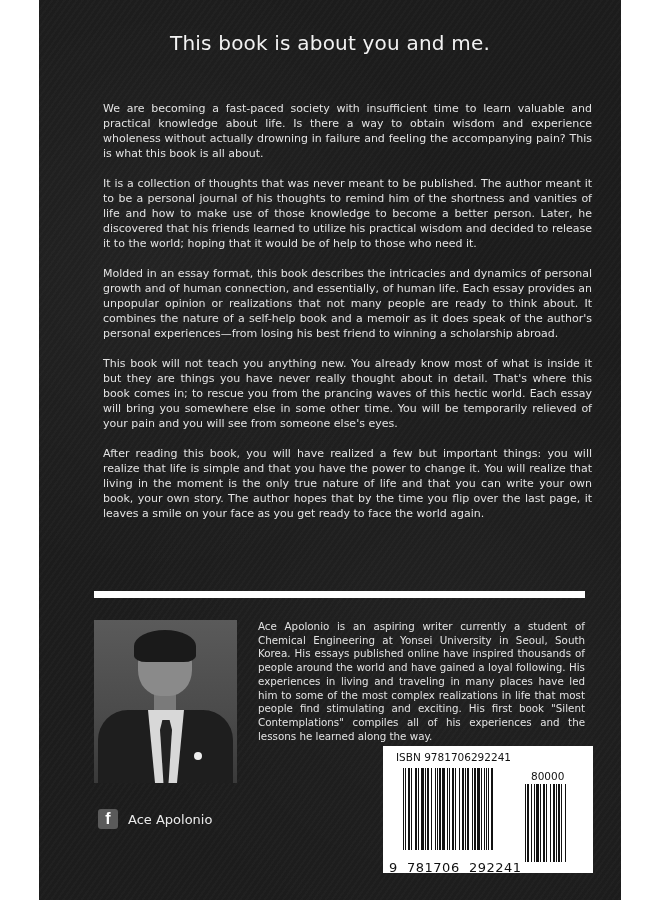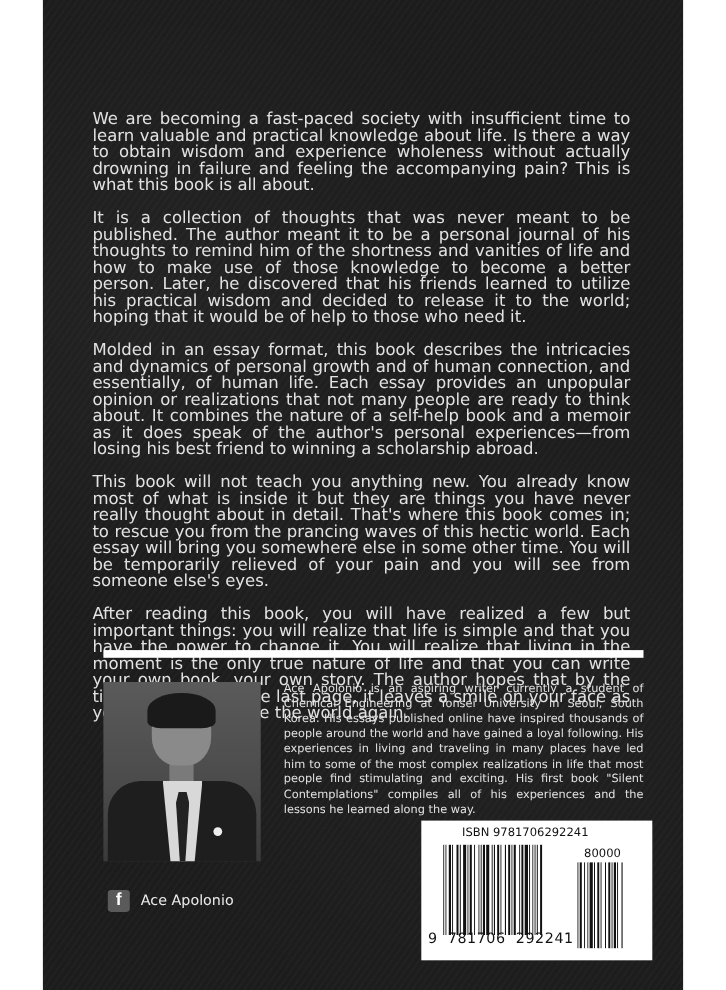--- a/index.html
+++ b/index.html
@@ -12,22 +12,22 @@
       repeating-linear-gradient(125deg, rgba(255,255,255,0.018) 0 2px, rgba(0,0,0,0) 2px 5px),
       #1c1c1c;
     color:#e8e8e8;
     font-family:"DejaVu Sans", sans-serif;
   }
   .title {
     position:absolute; left:0; right:0; top:31px;
     text-align:center; font-size:20px; color:#f2f2f2; letter-spacing:0.2px;
   }
   .blurb {
-    position:absolute; left:45px; width:489px; top:101px;
-    font-size:15px; line-height:15px; text-align:justify; color:#e2e2e2;
+    position:absolute; left:64px; width:489px; top:101px;
+    font-size:11px; line-height:15px; text-align:justify; color:#e2e2e2;
   }
   .blurb p { margin:0 0 15px 0; }
   .divider {
     position:absolute; left:55px; width:491px; top:591px; height:7px; background:#ffffff;
   }
   .photo {
     position:absolute; left:55px; top:620px; width:143px; height:163px;
     background:linear-gradient(180deg,#5a5a5a 0%, #4a4a4a 60%, #3a3a3a 100%);
     overflow:hidden;
   }
@@ -47,31 +47,32 @@
   .social.ig { top:845px; }
   .ico { width:20px; height:20px; border-radius:3px; background:#5a5a5a; display:flex; align-items:center; justify-content:center; }
   .ico.fbi { font-weight:bold; color:#fff; font-size:16px; font-family:"Liberation Sans", sans-serif; }
   .ico.igi { background:linear-gradient(180deg,#777,#4a4a4a); border-radius:5px; }
   .ico.igi .ring { width:11px; height:11px; border:2px solid #fff; border-radius:4px; position:relative; box-sizing:border-box; }
   .ico.igi .ring::after { content:""; position:absolute; left:2px; top:2px; width:3px; height:3px; border:1.5px solid #fff; border-radius:50%; }
   .barcode {
     position:absolute; left:344px; top:746px; width:210px; height:127px; background:#fff;
     font-family:"DejaVu Sans", sans-serif; color:#111;
   }
-  .isbn-label { position:absolute; left:13px; top:5px; font-size:10.5px;margin-left:24px; }
+  .isbn-label { position:absolute; left:13px; top:5px; font-size:10.5px; }
   .price-label { position:absolute; left:148px; top:24px; font-size:10.5px; }
   .bars1 { position:absolute; left:20px; top:22px; width:114px; height:82px; display:flex; gap:0; }
   .bars2 { position:absolute; left:142px; top:38px; width:58px; height:78px; display:flex; }
   .bars1 span, .bars2 span { display:block; height:100%; }
-  .digits { position:absolute; left:6px; top:100px; font-size:13px; letter-spacing:0.5px; white-space:pre; }
+  .digits { position:absolute; left:6px; top:114px; font-size:13px; letter-spacing:0.5px; white-space:pre; }
 </style>
 </head>
 <body>
 
 <div class="cover">
+  <div class="title">This book is about you and me.</div>
 
   <div class="blurb">
     <p>We are becoming a fast-paced society with insufficient time to learn valuable and practical knowledge about life. Is there a way to obtain wisdom and experience wholeness without actually drowning in failure and feeling the accompanying pain? This is what this book is all about.</p>
     <p>It is a collection of thoughts that was never meant to be published. The author meant it to be a personal journal of his thoughts to remind him of the shortness and vanities of life and how to make use of those knowledge to become a better person. Later, he discovered that his friends learned to utilize his practical wisdom and decided to release it to the world; hoping that it would be of help to those who need it.</p>
     <p>Molded in an essay format, this book describes the intricacies and dynamics of personal growth and of human connection, and essentially, of human life. Each essay provides an unpopular opinion or realizations that not many people are ready to think about. It combines the nature of a self-help book and a memoir as it does speak of the author's personal experiences—from losing his best friend to winning a scholarship abroad.</p>
     <p>This book will not teach you anything new. You already know most of what is inside it but they are things you have never really thought about in detail. That's where this book comes in; to rescue you from the prancing waves of this hectic world. Each essay will bring you somewhere else in some other time. You will be temporarily relieved of your pain and you will see from someone else's eyes.</p>
     <p>After reading this book, you will have realized a few but important things: you will realize that life is simple and that you have the power to change it. You will realize that living in the moment is the only true nature of life and that you can write your own book, your own story. The author hopes that by the time you flip over the last page, it leaves a smile on your face as you get ready to face the world again.</p>
   </div>
 
   <div class="divider"></div>

